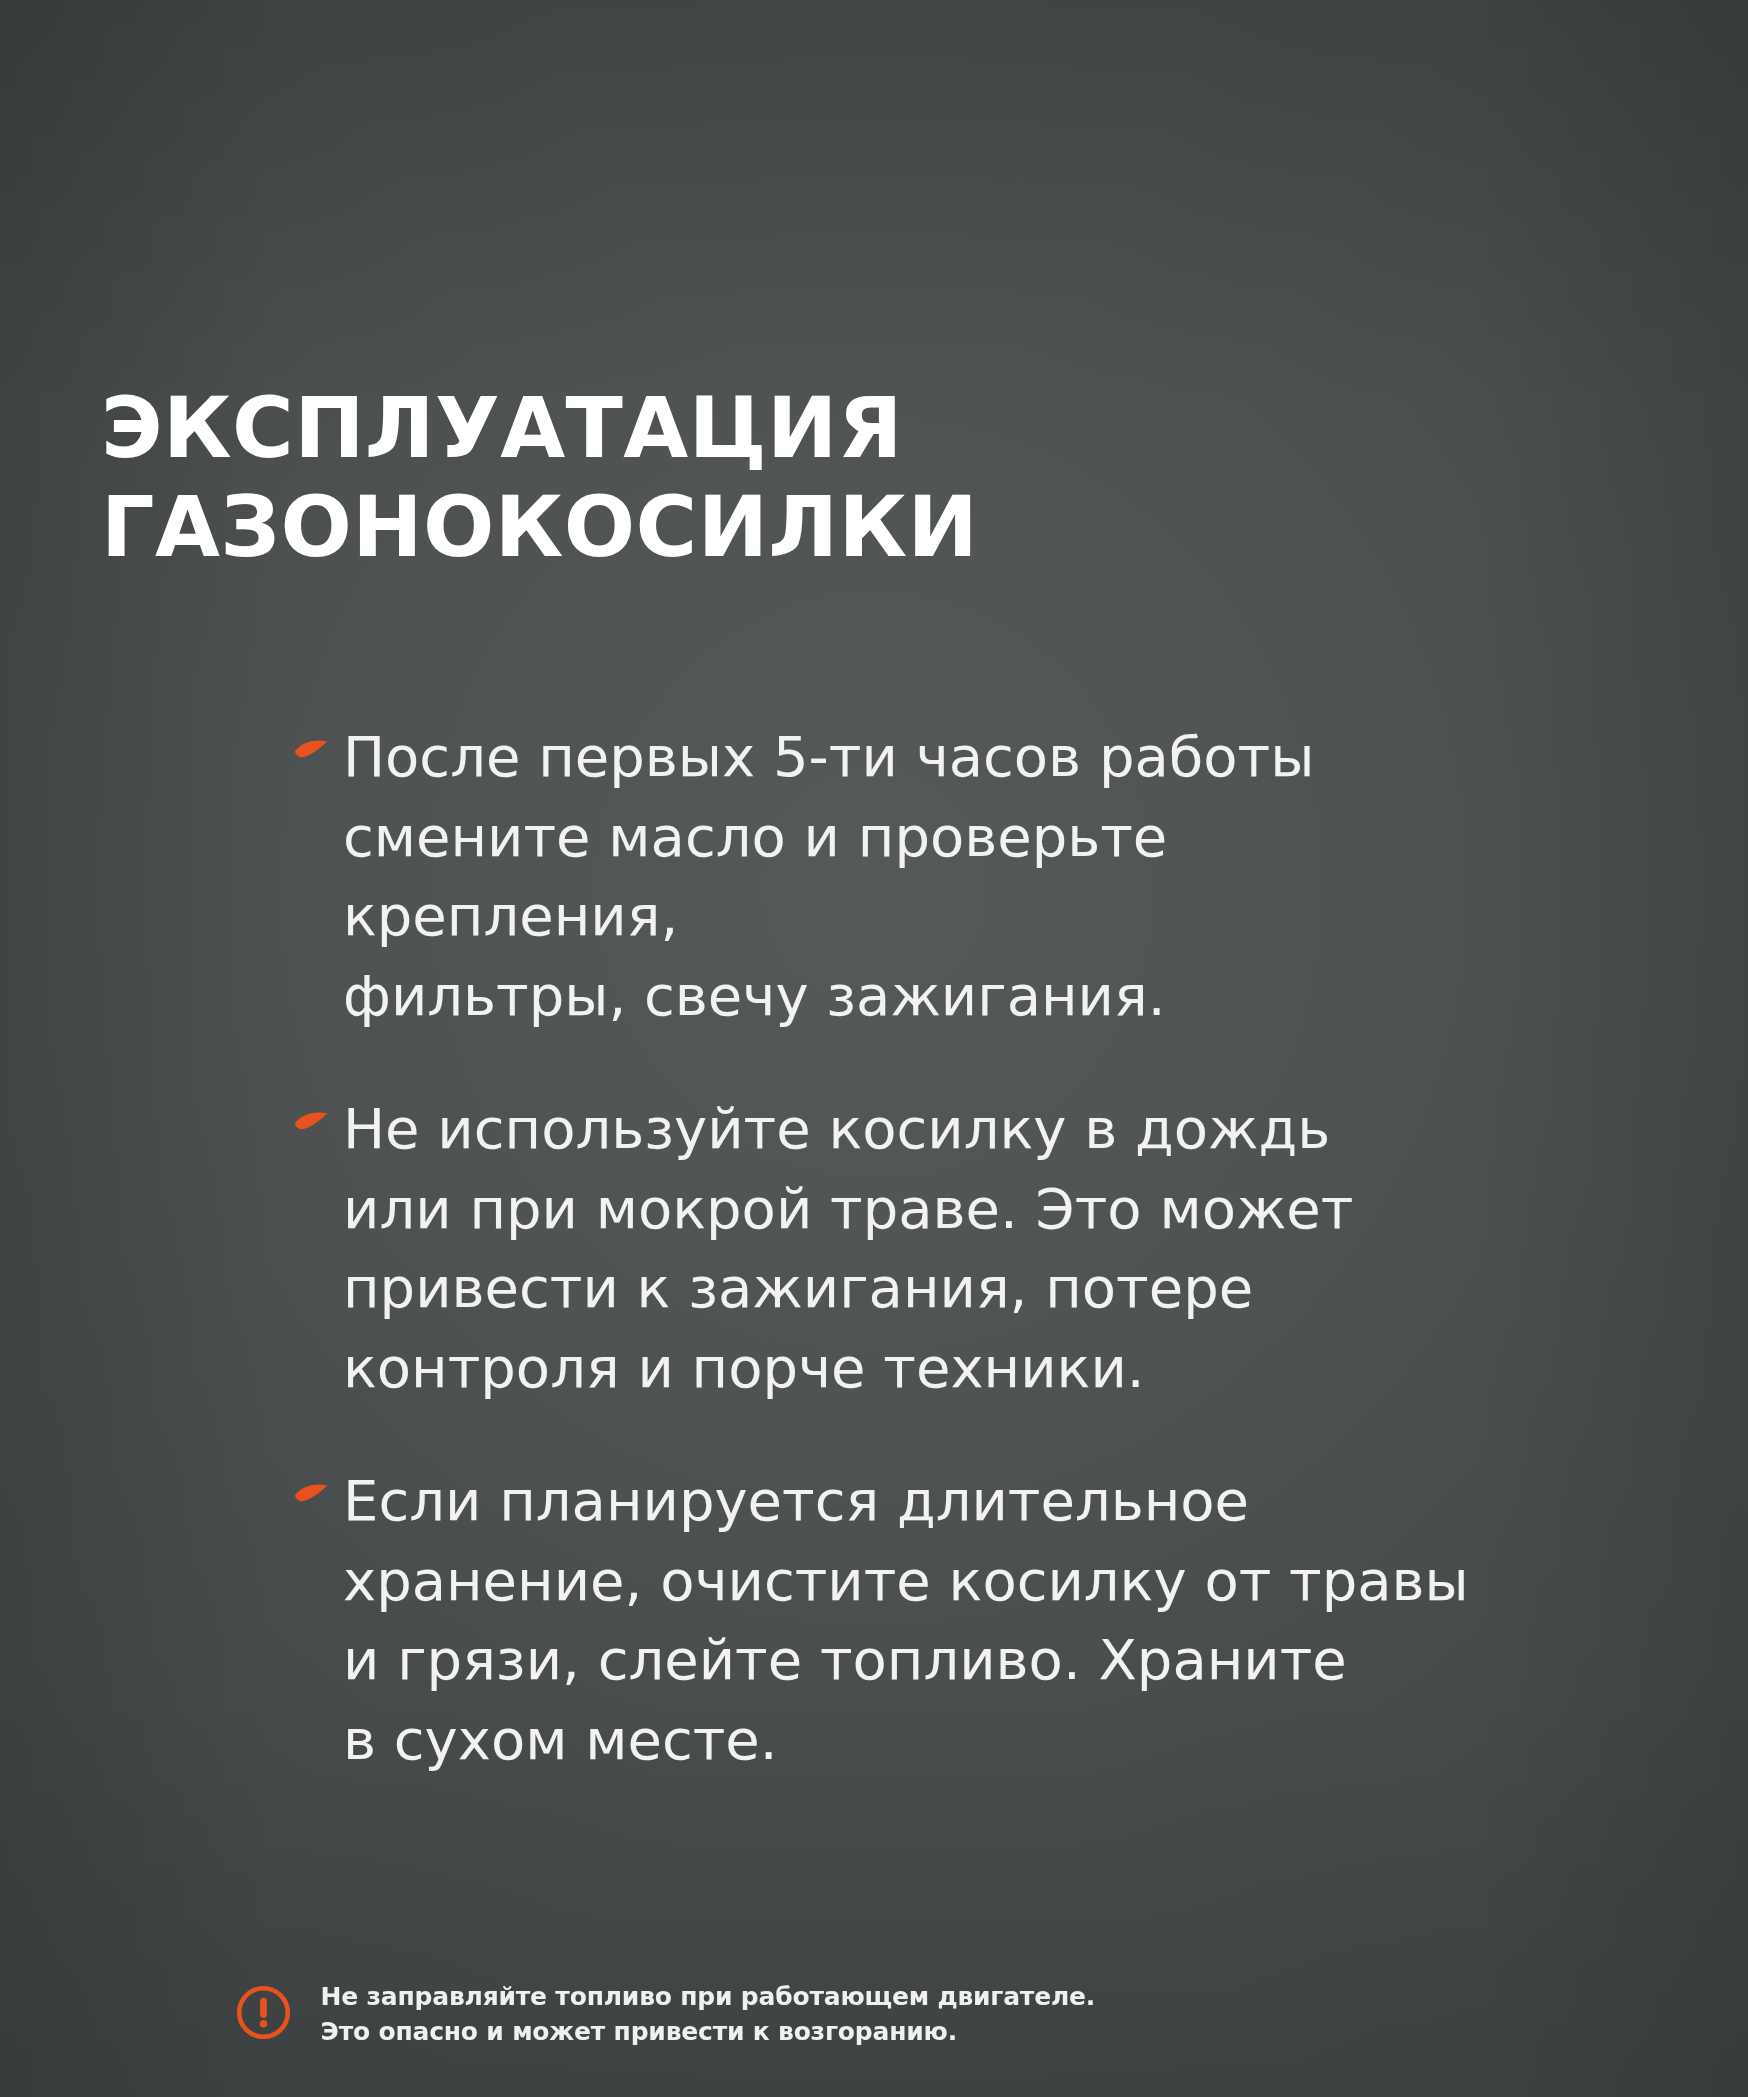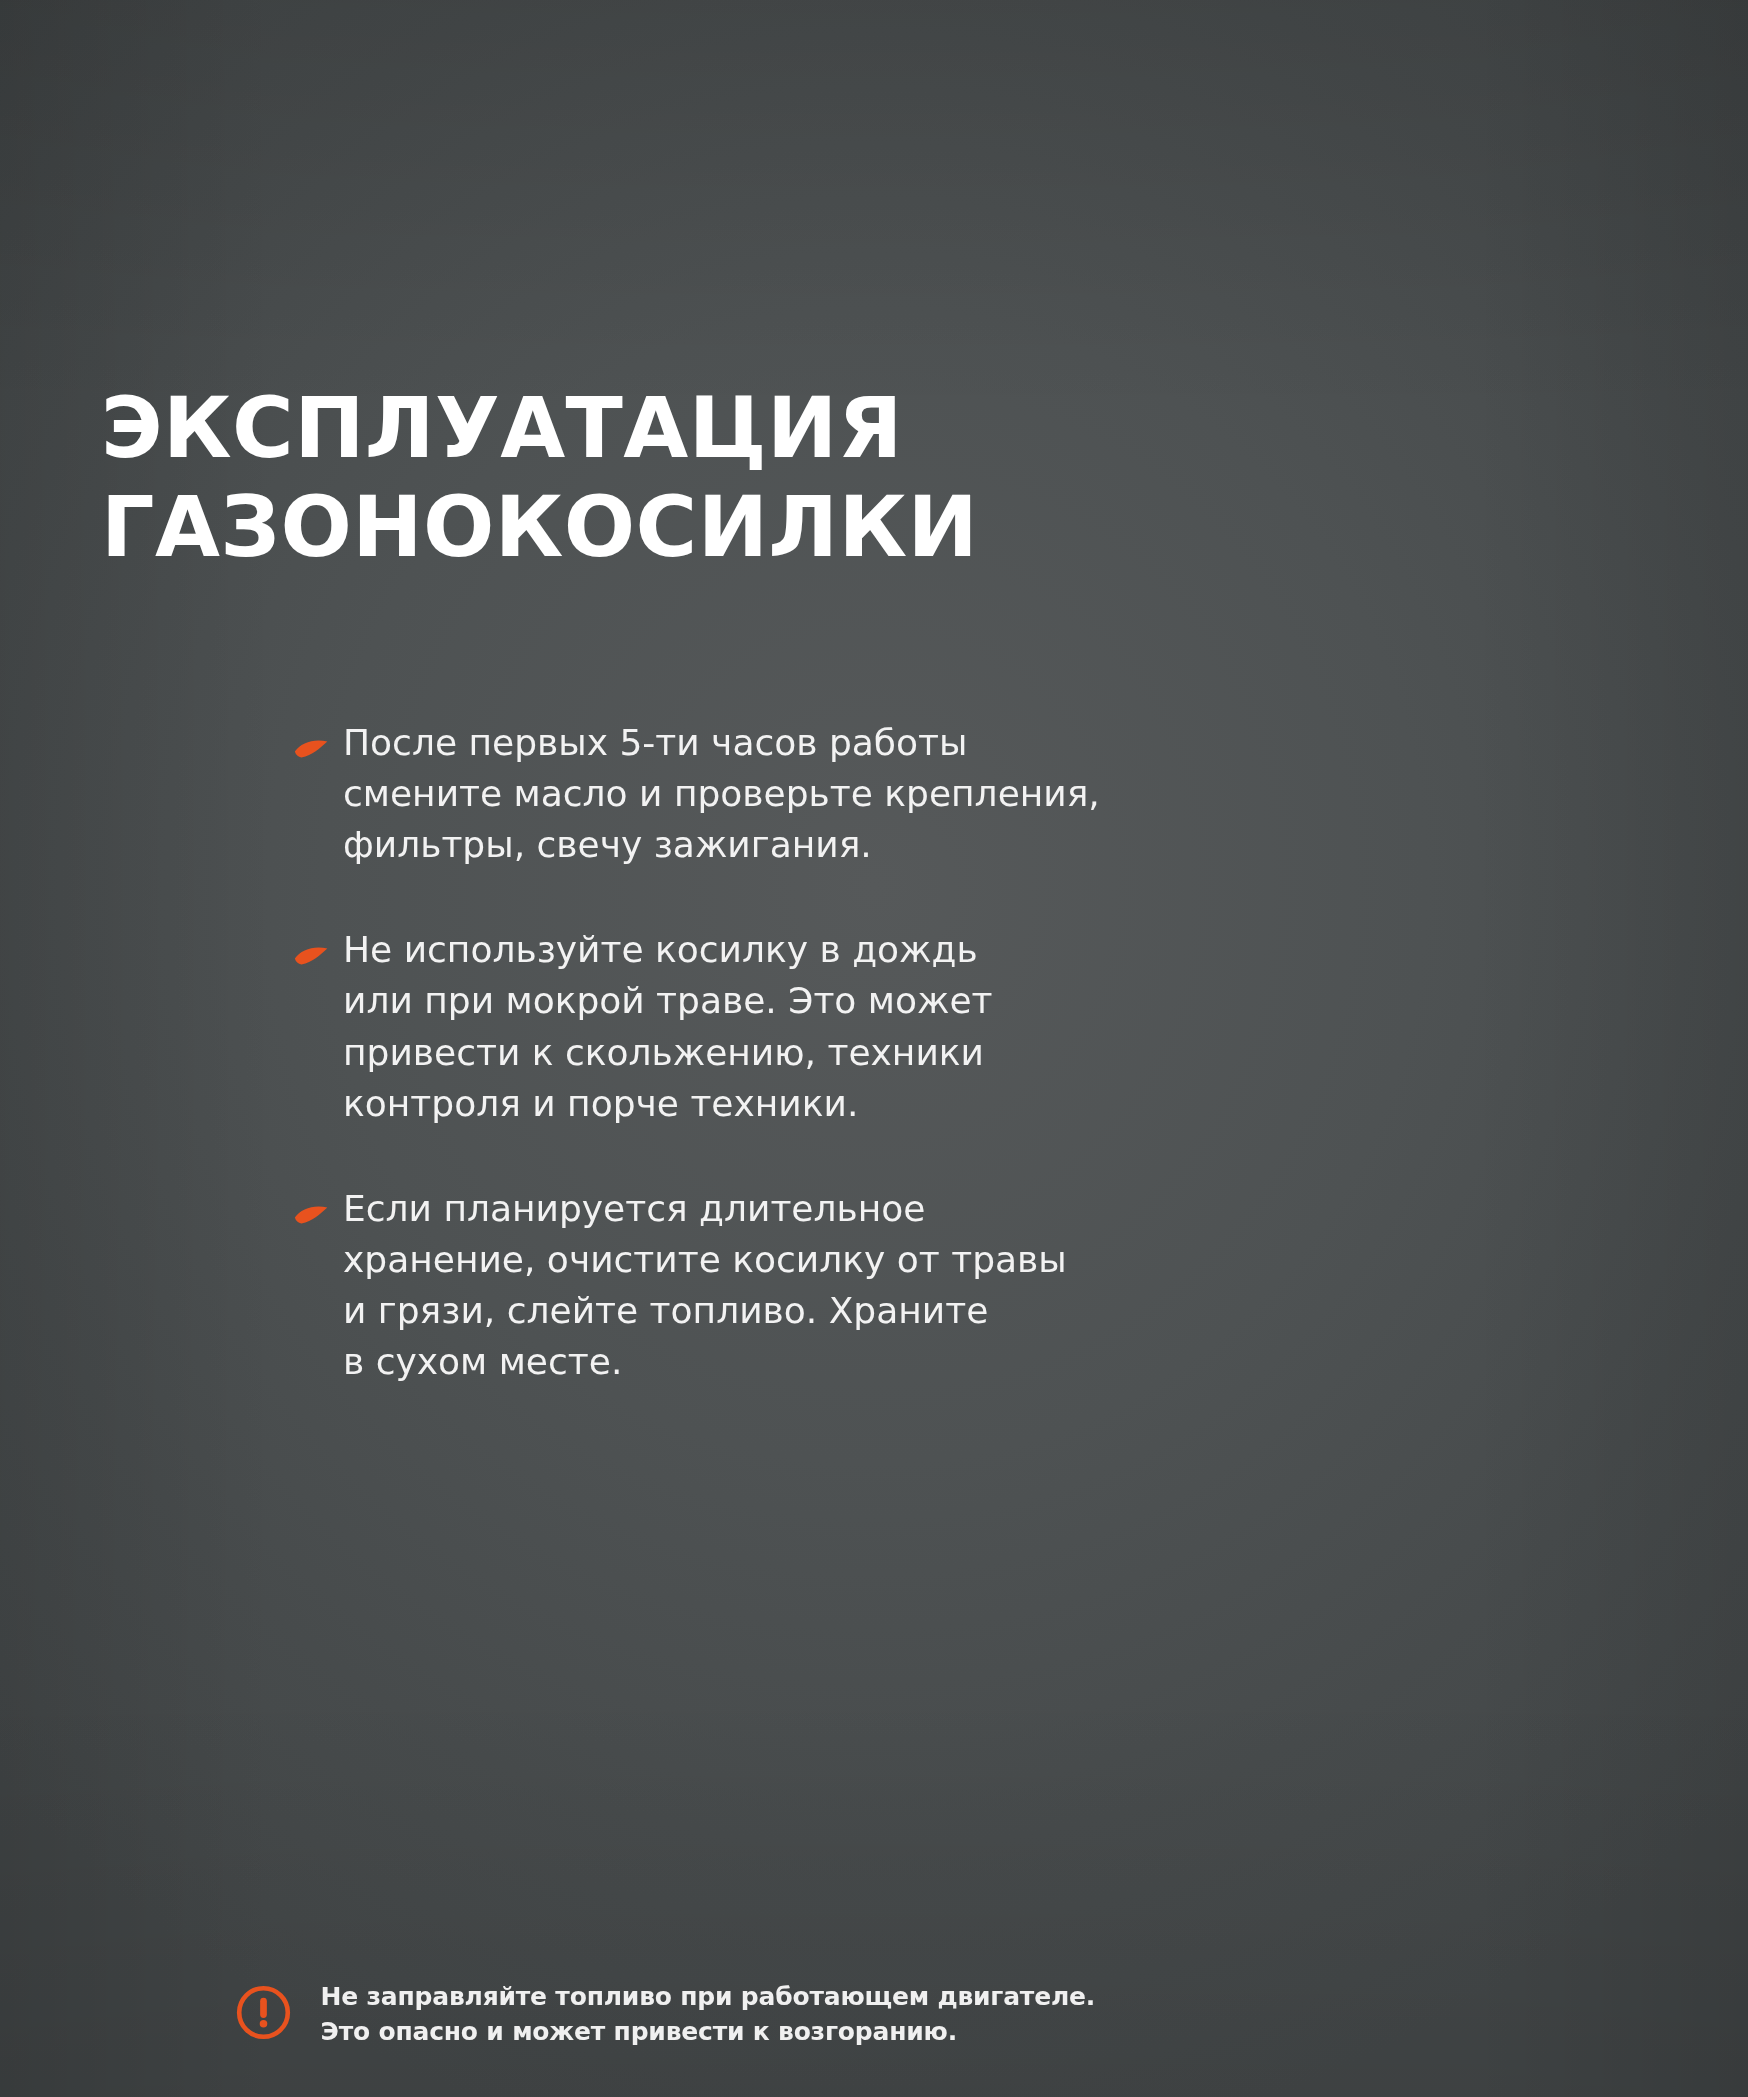--- a/index.html
+++ b/index.html
@@ -69,21 +69,21 @@
     padding-top: 22px;
     box-sizing: border-box;
   }
   .bullet-marker svg { display: block; }
 
   .bullet-text {
     flex: 1 1 auto;
     color: #f2f2f2;
     font-family: "DejaVu Sans", sans-serif;
     font-weight: 400;
-    font-size: 36px;
+    font-size: 56px;
     line-height: 1.42;
     white-space: pre-line;
     letter-spacing: 0px;
   }
 
   
   .footer {
     position: absolute;
     left: 235px;
     right: 180px;
@@ -133,21 +133,21 @@
     </div>
 
     <div class="bullet-row">
       <div class="bullet-marker">
         <svg width="35" height="19.3" viewBox="0 0 84 46" xmlns="http://www.w3.org/2000/svg">
           <path d="M2 30 C 16 8, 50 -2, 80 6 C 62 22, 44 40, 18 44 C 10 43, 4 38, 2 30 Z" fill="#e8521e"></path>
         </svg>
       </div>
       <div class="bullet-text">Не используйте косилку в дождь
 или при мокрой траве. Это может
-привести к скольжению, техники
+привести к зажигания, потере
 контроля и порче техники.</div>
     </div>
 
     <div class="bullet-row">
       <div class="bullet-marker">
         <svg width="35" height="19.3" viewBox="0 0 84 46" xmlns="http://www.w3.org/2000/svg">
           <path d="M2 30 C 16 8, 50 -2, 80 6 C 62 22, 44 40, 18 44 C 10 43, 4 38, 2 30 Z" fill="#e8521e"></path>
         </svg>
       </div>
       <div class="bullet-text">Если планируется длительное

